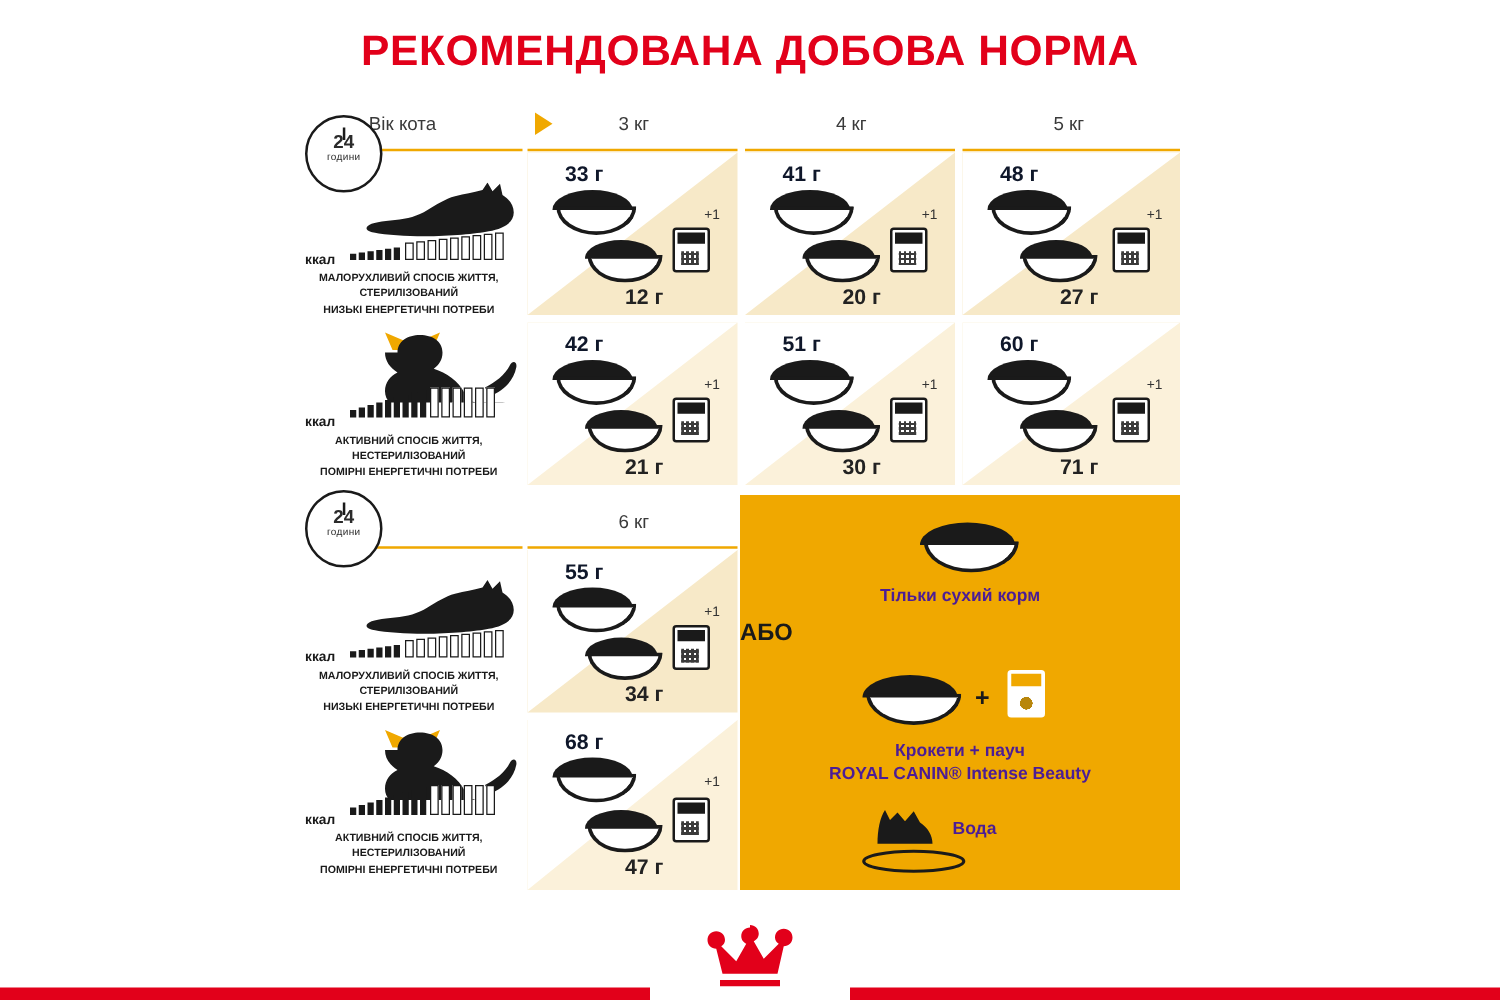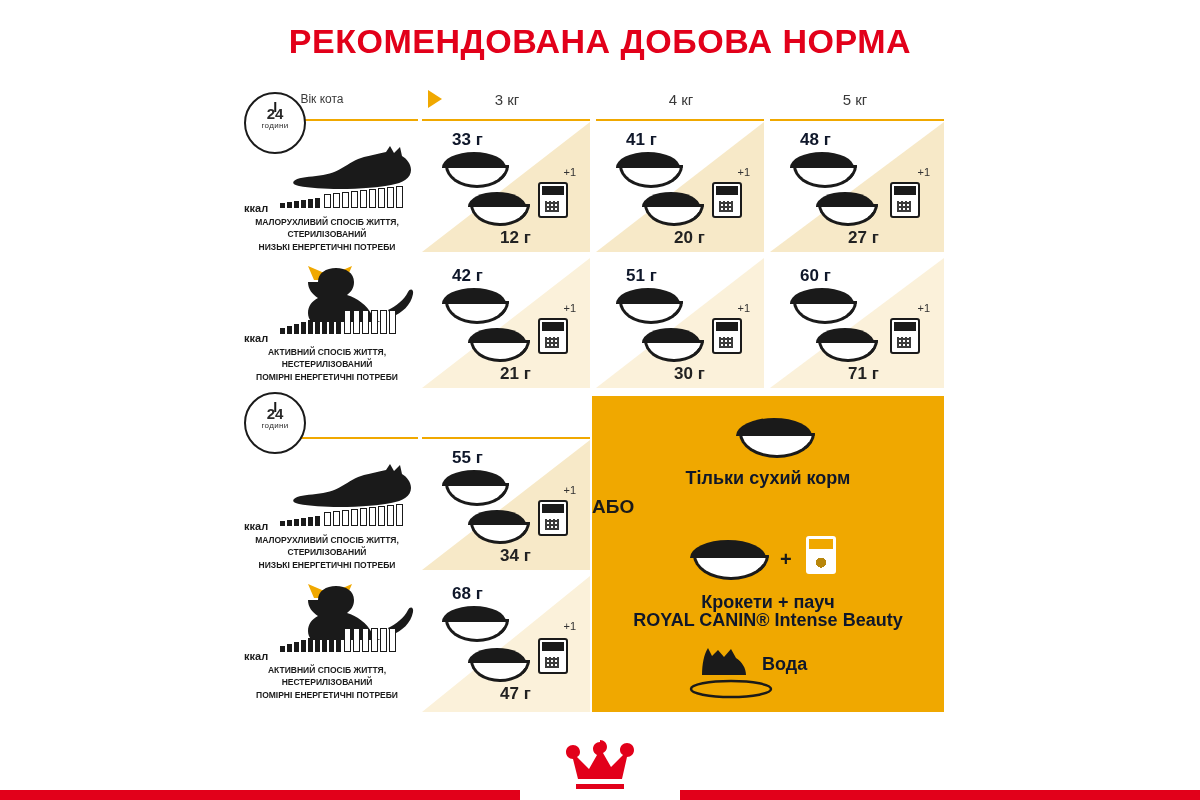--- a/index.html
+++ b/index.html
@@ -12,21 +12,21 @@
     position:absolute;top:22px;left:0;width:1200px;text-align:center;
     color:#e2001a;font-weight:bold;font-size:34px;letter-spacing:.5px;
   }
   .board{position:absolute;left:232px;top:78px;width:712px;height:634px;}
 
   
   .hdr{position:absolute;left:0;top:0;width:712px;height:42px;}
   .hdr .agecell{
     position:absolute;left:0;top:0;width:180px;height:42px;
     display:flex;align-items:center;justify-content:center;
-    font-size:12px;color:#3a3a3a;
+    font-size:15px;color:#3a3a3a;
   }
   .tri{
     position:absolute;left:196px;top:12px;width:0;height:0;
     border-left:14px solid #f0a800;border-top:9px solid transparent;border-bottom:9px solid transparent;
   }
   .wcell{
     position:absolute;top:0;height:42px;width:170px;
     display:flex;align-items:center;justify-content:center;font-size:15px;color:#3a3a3a;
   }
   .wline{position:absolute;top:41px;height:2px;background:#f0a800;}
@@ -85,21 +85,21 @@
   .bars{position:absolute;height:22px;display:flex;align-items:flex-end;gap:2px;}
   .bars i{display:block;width:5px;background:#1a1a1a;}
   .bars.open i{background:#ffffff;border:1.5px solid #1a1a1a;}
   .desc{position:absolute;left:0;width:190px;font-size:8.5px;font-weight:bold;line-height:1.45;color:#1a1a1a;text-align:center;}
   .cat{position:absolute;}
 
   
   .panel{
     position:absolute;left:360px;top:318px;width:352px;height:316px;background:#f0a800;
   }
-  .panel .ptext{width:100%;text-align:center;font-size:18px;font-weight:bold;color:#0f172a;}
+  .panel .ptext{width:100%;text-align:center;font-size:14px;font-weight:bold;color:#4c1d95;}
   .panel .or{width:100%;font-size:19px;font-weight:bold;color:#1a1a1a;}
   .plus-sign{position:absolute;font-size:20px;font-weight:bold;color:#1a1a1a;}
   .pouch-o{position:absolute;width:30px;height:38px;background:#ffffff;border-radius:3px;}
   .pouch-o:before{content:"";position:absolute;left:3px;top:3px;right:3px;height:10px;background:#f0a800;}
   .pouch-o:after{
     content:"";position:absolute;left:7px;bottom:5px;width:16px;height:16px;
     background:#b8860b;
     -webkit-mask:radial-gradient(circle at 50% 60%,#000 40%,transparent 41%);
   }
   .water{position:absolute;}
@@ -293,20 +293,21 @@
       <div class="bowl" style="left:46px;top:70px;width:58px;height:28px">
           <div class="food"></div>
           <div class="dish"></div>
         </div>
       <div class="pouch" style="right:24px;top:60px"></div>
       <div class="botnum">71 г</div>
     </div>
   </div>
 
   <div class="hdr" style="top:318px">
+    <div class="wcell" style="left:190px">6 кг</div>
     <div class="wline" style="left:190px;width:168px"></div>
     <div class="wline" style="left:68px;width:118px"></div>
   </div>
 
   <div class="row" style="top:362px">
     <div class="leftcol">
       <div class="clock" style="top:-48px">
         <div class="hand"></div>
         <div class="c24">24</div>
         <div class="chr">години</div>

